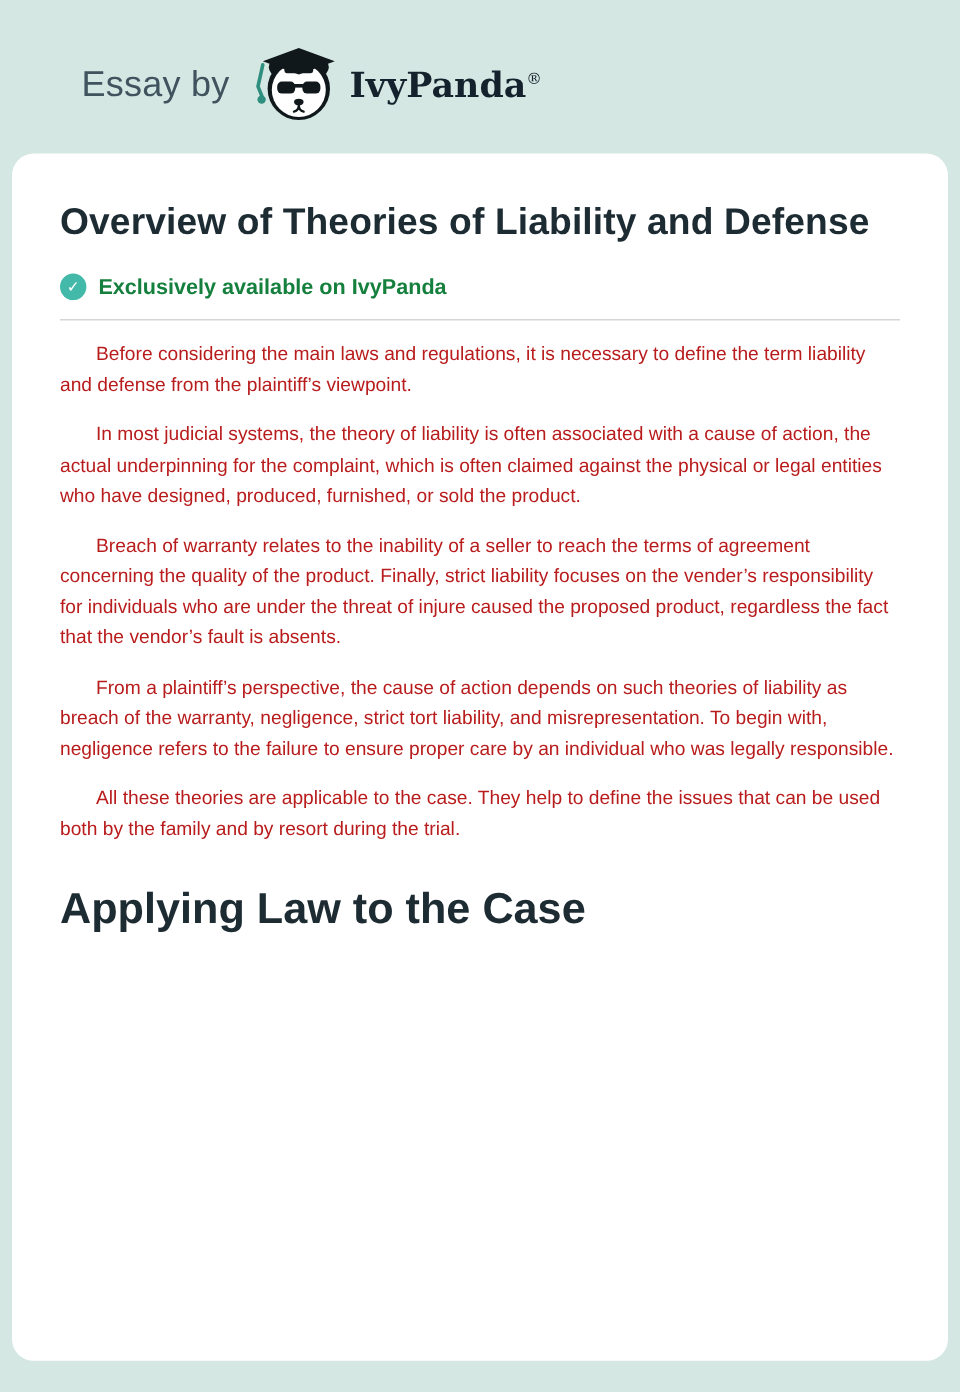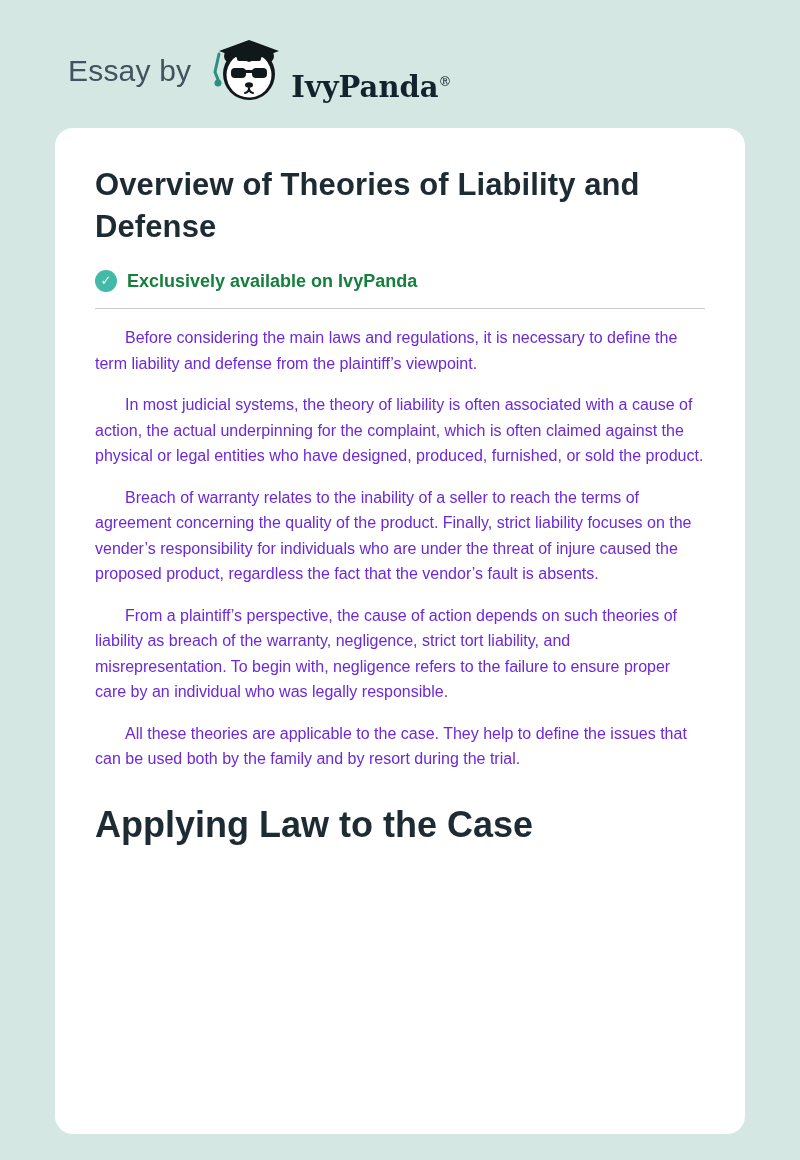--- a/index.html
+++ b/index.html
@@ -26,41 +26,41 @@
 
   .essay-by {
     font-size: 30px;
     font-weight: 400;
     color: #41535e;
     letter-spacing: 0.2px;
   }
 
   .logo-wrap {
     display: flex;
-    align-items: flex-end;
+    align-items: center;
     gap: 10px;
   }
 
   .brand-name {
     font-family: "DejaVu Serif", "Liberation Serif", serif;
     font-size: 29px;
     font-weight: 700;
     color: #13222c;
   }
 
   .brand-name sup {
     font-size: 13px;
     font-weight: 400;
   }
 
   
   .card {
     background: #ffffff;
     border-radius: 18px;
-    width: 690px;
+    width: 780px;
     margin: 0 auto 26px auto;
     padding: 36px 40px 150px 40px;
     min-height: 1006px;
   }
 
   .doc-title {
     font-size: 31px;
     line-height: 42px;
     font-weight: 700;
     color: #1d2b33;
@@ -95,21 +95,21 @@
 
   .divider {
     border: none;
     border-top: 1px solid #c9ccce;
     margin: 0 0 10px 0;
   }
 
   .doc-body p {
     font-size: 16px;
     line-height: 25.5px;
-    color: #6d28d9;
+    color: #b91c1c;
     text-indent: 30px;
     margin-top: 16px;
   }
 
   .section-title {
     font-size: 36px;
     font-weight: 700;
     color: #1d2b33;
     margin-top: 32px;
     margin-bottom: 6px;

